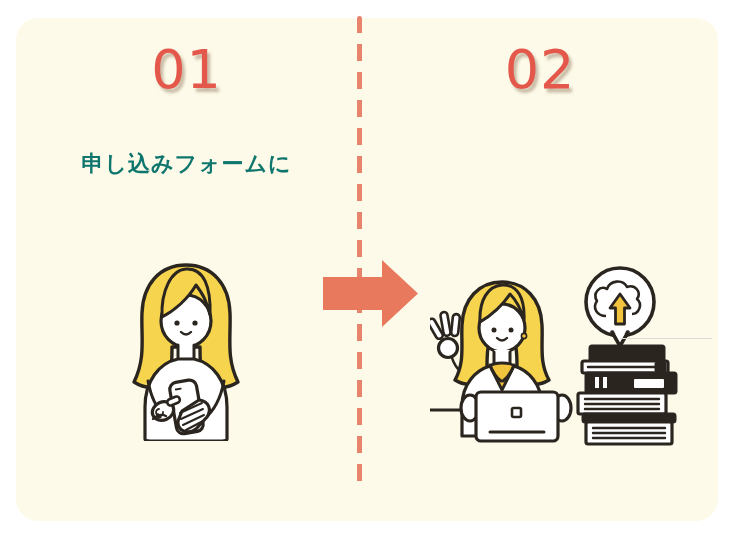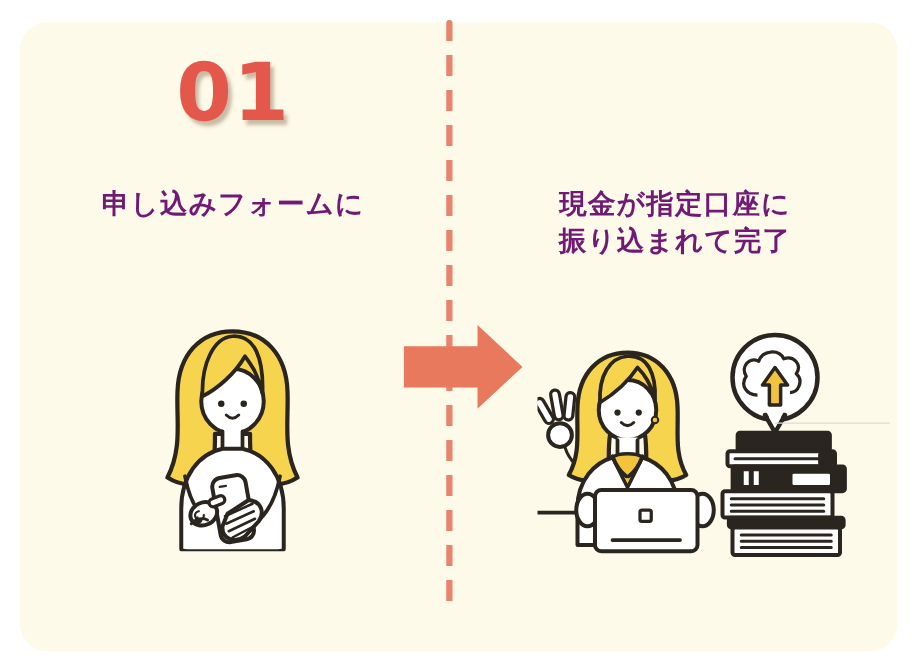--- a/index.html
+++ b/index.html
@@ -10,26 +10,26 @@
     --hair-yellow:#F6D44E;
     --upload-arrow-yellow:#F2C43D;
     --white:#FFFFFF;
     --panel-bg:#FDFAE9;
   }
   html,body{margin:0;padding:0;background:#fff;font-family:"DejaVu Sans",sans-serif;}
   .canvas{position:relative;width:731px;height:536px;background:#fff;overflow:hidden;}
   .panel{position:absolute;left:16px;top:18px;width:702px;height:503px;background:var(--panel-bg);border-radius:22px;}
   .divider{position:absolute;left:357px;top:16px;width:5px;height:473px;border-radius:3px;
     background:repeating-linear-gradient(to bottom,var(--dash-coral) 0 17px,transparent 17px 28px);}
-  .step-number{position:absolute;top:40px;font-size:64px;line-height:1.1;font-weight:700;
+  .step-number{position:absolute;top:40px;font-size:54px;line-height:1.1;font-weight:400;
     color:var(--accent-red);text-align:center;letter-spacing:1px;
     text-shadow:3px 4px 3px rgba(150,126,100,.5);}
   .num-1{left:16px;width:341px;}
   .num-2{left:362px;width:356px;}
-  .caption{position:absolute;top:149px;font-size:22px;font-weight:700;color:#701a75;
+  .caption{position:absolute;top:149px;font-size:22px;font-weight:700;color:#0f766e;
     text-align:center;line-height:30px;letter-spacing:1px;}
   .cap-1{left:16px;width:341px;}
   .cap-2{left:362px;width:356px;}
   .illus-1{position:absolute;left:118px;top:261px;width:136px;height:180px;}
   .illus-2{position:absolute;left:430px;top:256px;width:250px;height:190px;}
   .arrow{position:absolute;left:323px;top:260px;width:95px;height:67px;}
   .faint-line{position:absolute;left:620px;top:338px;width:92px;height:1px;background:#dcdcd6;}
   
   svg .hair{fill:var(--hair-yellow);stroke:var(--outline-dark);stroke-width:3.4;stroke-linejoin:round;}
   svg .cloth{fill:var(--white);stroke:var(--outline-dark);stroke-width:3.2;stroke-linejoin:round;}
@@ -44,27 +44,24 @@
   .arrow path{fill:var(--arrow-coral);}
 </style>
 </head>
 <body>
 
 <div class="canvas">
   <div class="panel"></div>
   <div class="divider"></div>
 
   <div class="step-number num-1">01</div>
+  <div class="step-number num-2">02</div>
 
   <div class="caption cap-1">
     <div>申し込みフォームに</div>
-  </div>
-  <div class="caption cap-2">
-    <div>現金が指定口座に</div>
-    <div>振り込まれて完了</div>
   </div>
 
   <svg class="illus-1" viewBox="0 0 136 180">
     <g>
       <path class="hair" d="M68,4 C42,4 25,23 24,52 C23,76 28,97 16,121 C30,130 50,128 53,110 C54,100 54,92 54,86 L82,86 C82,92 82,100 83,110 C86,128 106,130 120,121 C108,97 113,76 112,52 C111,23 94,4 68,4 Z"></path>
     </g>
     <g>
       <ellipse class="cloth" cx="68" cy="60" rx="25" ry="26"></ellipse>
       <path class="hair" style="stroke-width:3" d="M44,56 C43,30 53,9 68,8 C86,7 93,26 92,54 C88,38 84,32 78,24 C70,38 56,50 44,56 Z"></path>
       <circle class="dot" cx="59" cy="62" r="2.6"></circle>

